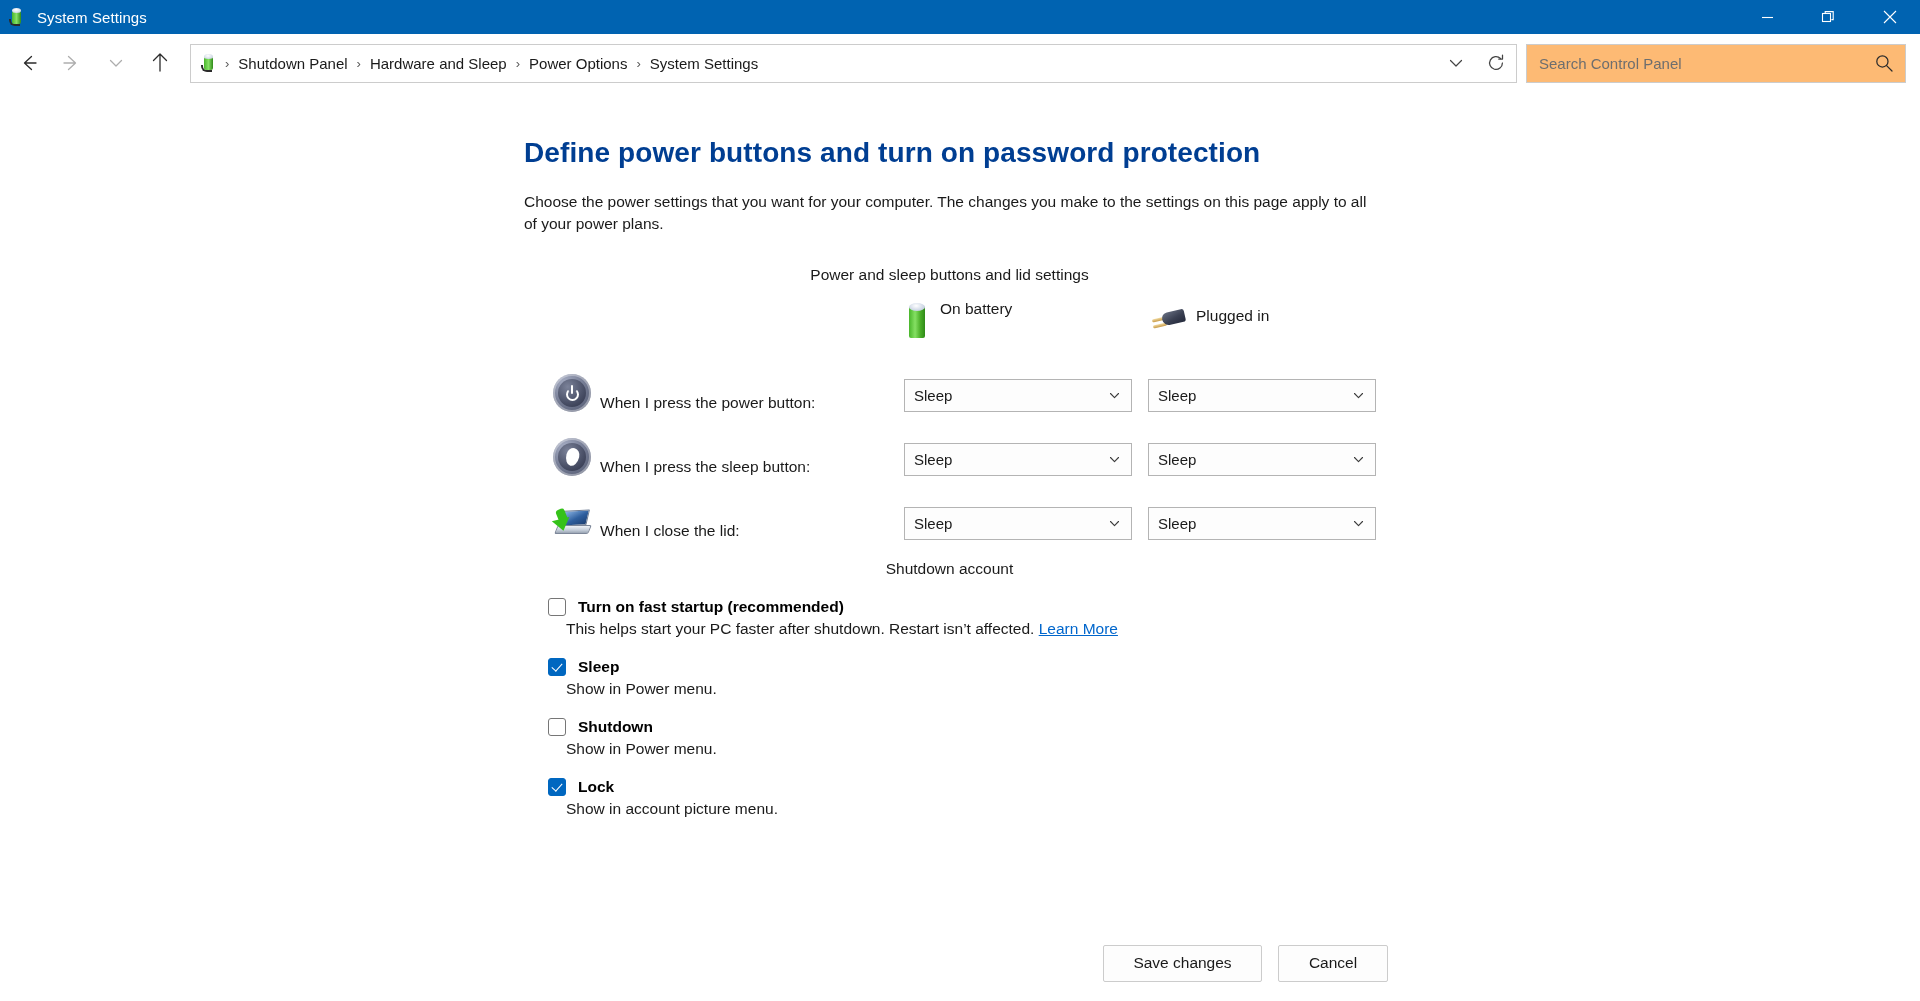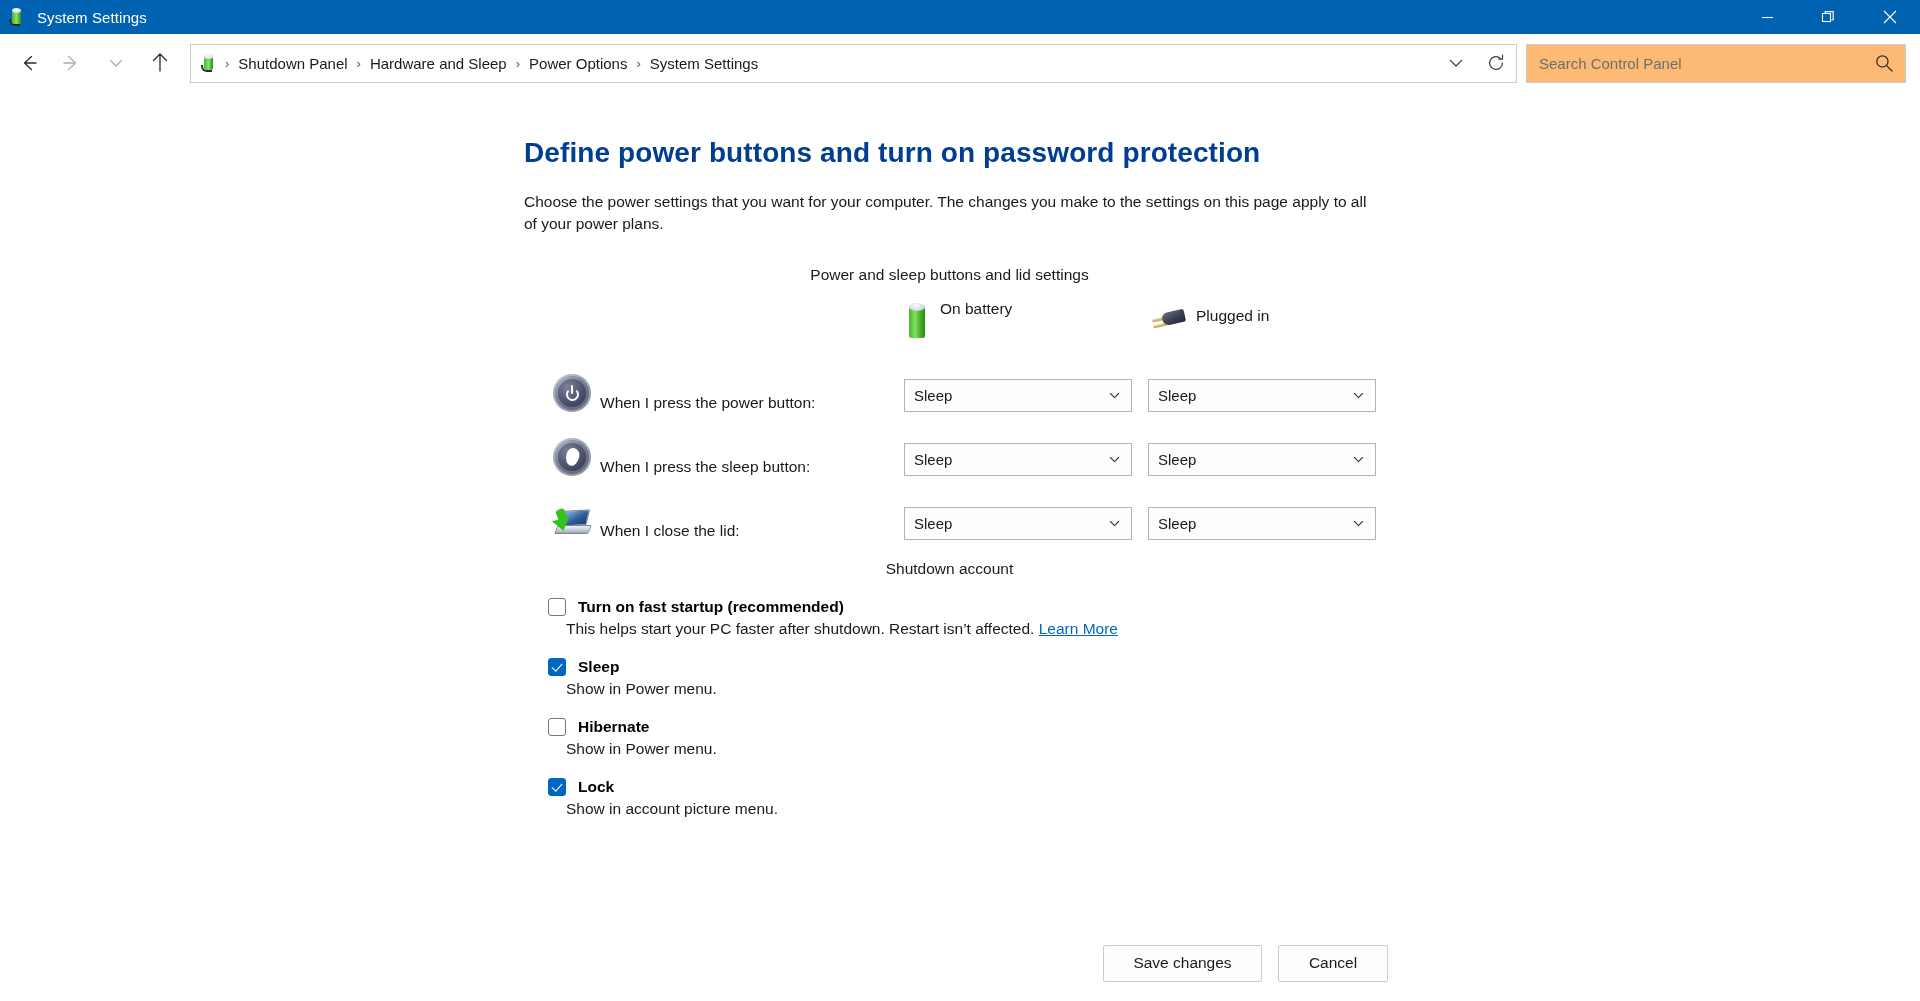--- a/index.html
+++ b/index.html
@@ -572,21 +572,21 @@
     </div>
 
     <div class="check-item">
       <span class="cbox checked"></span>
       <span class="ci-title">Sleep</span>
     </div>
     <div class="ci-sub">Show in Power menu.</div>
 
     <div class="check-item">
       <span class="cbox"></span>
-      <span class="ci-title">Hibernate</span>
+      <span class="ci-title">Shutdown</span>
     </div>
     <div class="ci-sub">Show in Power menu.</div>
 
     <div class="check-item">
       <span class="cbox checked"></span>
       <span class="ci-title">Lock</span>
     </div>
     <div class="ci-sub">Show in account picture menu.</div>
   </div>
 

